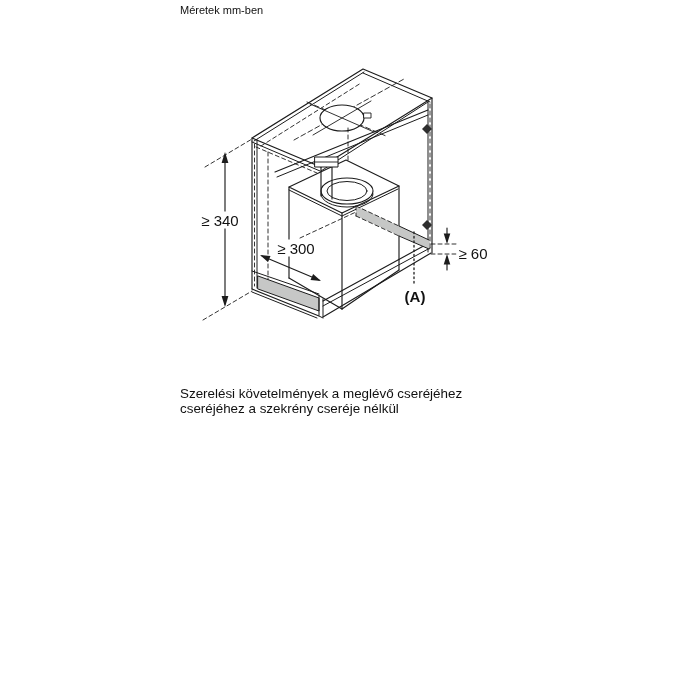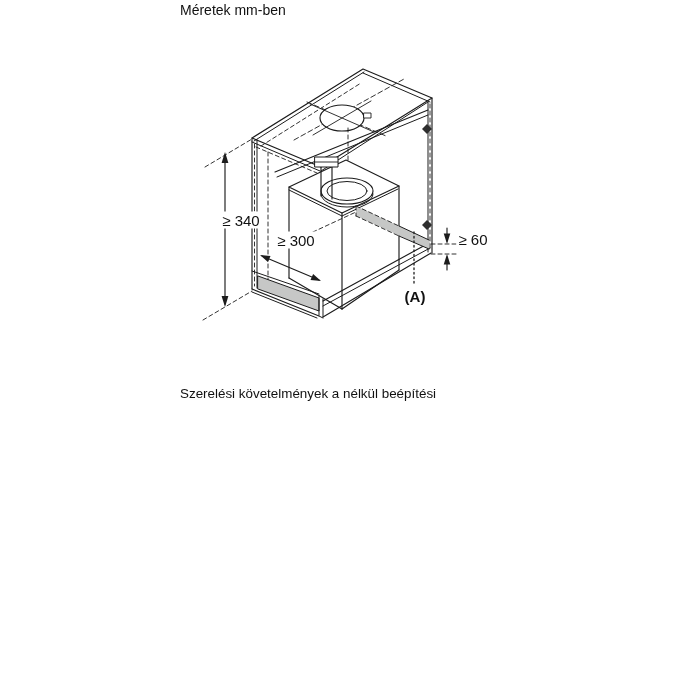--- a/index.html
+++ b/index.html
@@ -1,21 +1,21 @@
 <!DOCTYPE html>
 <html><head>
 <meta charset="utf-8">
 <style>
   html,body{margin:0;padding:0;background:#fff;}
   .page{
     position:relative;width:700px;height:700px;background:#fff;
     font-family:"Liberation Sans","DejaVu Sans",sans-serif;color:#111;
     overflow:hidden;
   }
-  .hdr{position:absolute;left:180px;top:3px;font-size:14px;line-height:15px;}
+  .hdr{position:absolute;left:180px;top:3px;font-size:11px;line-height:15px;}
   .hdr .b{font-weight:bold;}
   svg.diag{position:absolute;left:0;top:0;}
   .dimlab{
     position:absolute;transform:translate(-50%,-50%);
     font-size:15px;background:#fff;padding:0 2px;white-space:nowrap;color:#111;
   }
   .dimlab.bold{font-weight:bold;}
   .note{position:absolute;left:180px;top:351px;font-size:13.4px;}
   .note .b{font-weight:bold;}
   .para{position:absolute;left:180px;top:386px;font-size:13.4px;line-height:15.3px;}
@@ -141,23 +141,24 @@
         <path d="M447,228 V241"></path>
         <polygon points="447,244 443.7,233.5 450.3,233.5" fill="#1c1c1c" stroke="none"></polygon>
         <path d="M447,270 V257"></path>
         <polygon points="447,254 443.7,264.5 450.3,264.5" fill="#1c1c1c" stroke="none"></polygon>
       </g>
 
       <path d="M414,232 V283" stroke-width="1.3" stroke-dasharray="1.5 3"></path>
     </g>
   </svg>
 
-  <div class="dimlab" style="left:220px;top:220px;margin-left:21px;">≥ 340</div>
-  <div class="dimlab" style="left:296px;top:240px;">≥ 300</div>
-  <div class="dimlab" style="left:473px;top:239px;">≥ 60</div>
+  <div class="dimlab" style="left:220px;top:220px;">≥ 340</div>
+  <div class="dimlab" style="left:296px;top:248px;">≥ 300</div>
+  <div class="dimlab" style="left:473px;top:253px;">≥ 60</div>
   <div class="dimlab bold" style="left:415px;top:296px;">(A)</div>
 
 
   <div class="para">
-    <div>Szerelési követelmények a nélkül beépítési</div>
+    <div>Szerelési követelmények a meglévő cseréjéhez</div>
+    <div>cseréjéhez a szekrény cseréje nélkül</div>
   </div>
 
 </div>
 
 </body></html>

